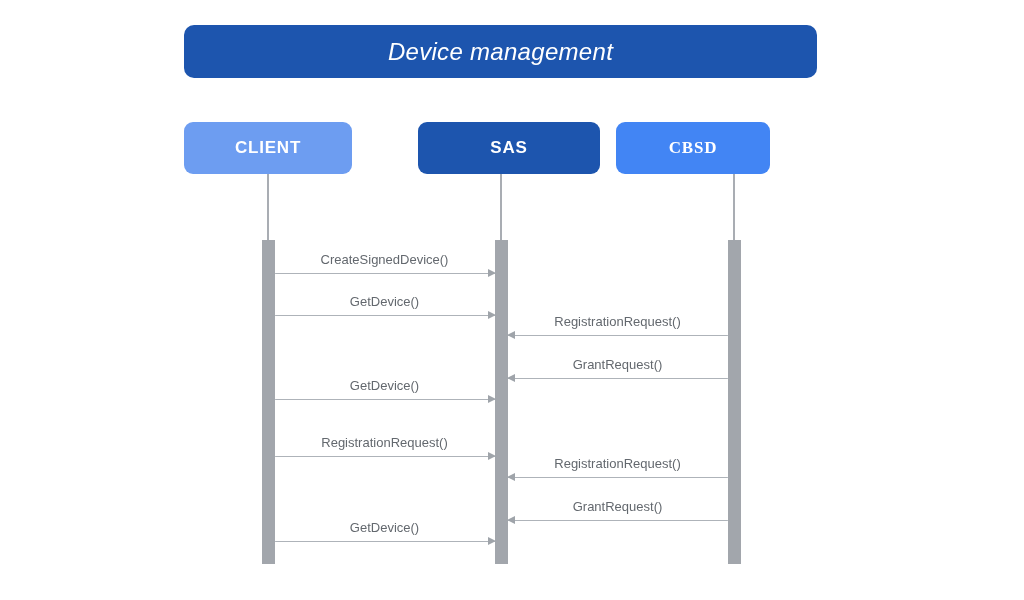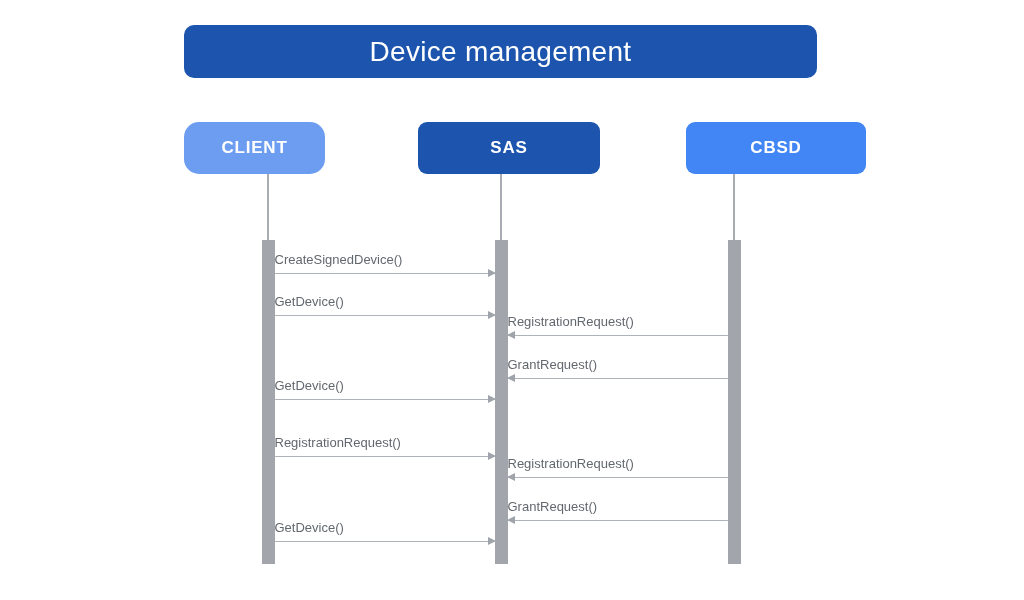--- a/index.html
+++ b/index.html
@@ -19,23 +19,24 @@
     position: absolute;
     left: 184px;
     top: 25px;
     width: 633px;
     height: 53px;
     border-radius: 10px;
     display: flex;
     align-items: center;
     justify-content: center;
     color: #ffffff;
-    font-size: 28px;
+    font-size: 24px;
     font-weight: 500;
     letter-spacing: 0.3px;
+    font-style: italic;
   }
   .actor-box {
     position: absolute;
     top: 122px;
     height: 52px;
     border-radius: 9px;
     display: flex;
     align-items: center;
     justify-content: center;
     color: #ffffff;
@@ -52,21 +53,21 @@
   }
   .msg {
     position: absolute;
     height: 26px;
   }
   .msg-label {
     position: absolute;
     left: 0;
     right: 0;
     bottom: 7px;
-    text-align: left;
+    text-align: center;
     font-size: 13px;
     white-space: nowrap;
   }
   .msg-line {
     position: absolute;
     left: 0;
     right: 0;
     bottom: 0;
     height: 1.5px;
     border-radius: 1px;
@@ -81,23 +82,23 @@
   }
   .msg-arrowhead.dir-right { right: -1px; }
   .msg-arrowhead.dir-left  { left: -1px; }
 </style>
 </head>
 <body>
 
 <div id="canvas">
   <div class="title-bar" style="background: rgb(29, 85, 174); color: rgb(255, 255, 255);">Device management</div>
   <div id="actors-layer">
-      <div class="actor-box" style="left: 184px; width: 141px; background: rgb(109, 157, 241); color: rgb(255, 255, 255); border-radius: 15px;">CLIENT</div>
+      <div class="actor-box" style="left: 184px; width: 168px; background: rgb(109, 157, 241); color: rgb(255, 255, 255);">CLIENT</div>
       <div class="actor-box" style="left: 418px; width: 182px; background: rgb(29, 85, 174); color: rgb(255, 255, 255);">SAS</div>
-      <div class="actor-box" style="left: 686px; width: 180px; background: rgb(66, 133, 244); color: rgb(255, 255, 255);">CBSD</div>
+      <div class="actor-box" style="left: 616px; width: 154px; background: rgb(66, 133, 244); color: rgb(255, 255, 255); font-family: Liberation Serif, serif;">CBSD</div>
     </div>
   <div id="lifelines-layer">
       <div class="lifeline-stub" style="left: 267.25px; top: 174px; height: 66px; background: rgb(169, 173, 179);"></div>
       <div class="activation-bar" style="left: 261.5px; top: 240px; width: 13px; height: 324px; background: rgb(162, 166, 172);"></div>
       <div class="lifeline-stub" style="left: 500.25px; top: 174px; height: 66px; background: rgb(169, 173, 179);"></div>
       <div class="activation-bar" style="left: 494.5px; top: 240px; width: 13px; height: 324px; background: rgb(162, 166, 172);"></div>
       <div class="lifeline-stub" style="left: 733.25px; top: 174px; height: 66px; background: rgb(169, 173, 179);"></div>
       <div class="activation-bar" style="left: 727.5px; top: 240px; width: 13px; height: 324px; background: rgb(162, 166, 172);"></div>
     </div>
   <div id="messages-layer">

